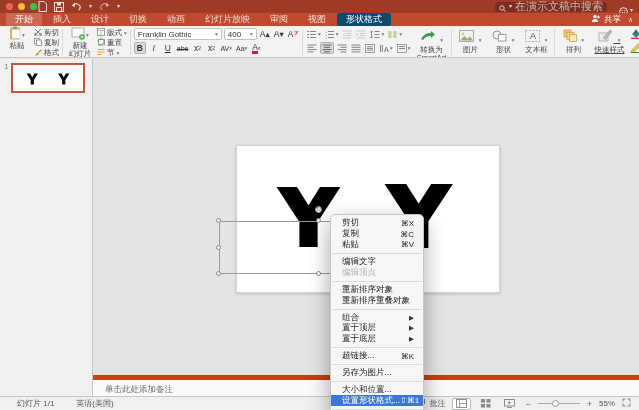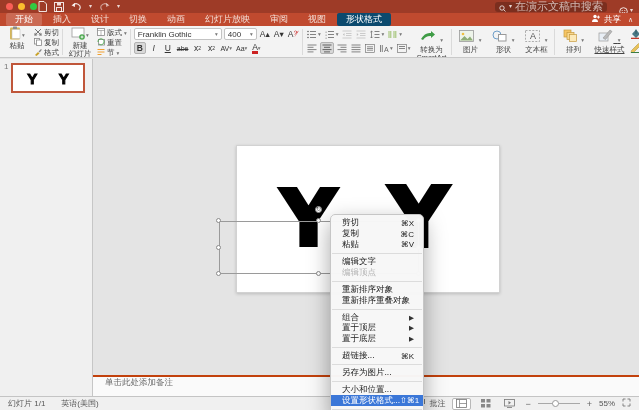--- a/index.html
+++ b/index.html
@@ -60,25 +60,25 @@
   .rightcol { flex:1; display:flex; flex-direction:column; }
   .canvas { flex:1; position:relative; background:#e4e4e4; overflow:hidden; }
   .slide { position:absolute; left:143px; top:86px; width:264px; height:148px; background:#fff; border:1px solid #d2d2d2; box-shadow:0 1px 3px rgba(0,0,0,.18); }
   .glyphY { position:absolute; font-family:"DejaVu Sans","Liberation Sans",sans-serif; font-weight:bold; color:#000; -webkit-text-stroke:4px #000; line-height:1; }
   .glyphY.y1 { left:188px; top:122px; font-size:76px; }
   .glyphY.y2 { left:296px; top:118px; font-size:82px; }
   .selbox { position:absolute; left:126px; top:162px; width:200px; height:53px; border:1px solid #9a9a9a; }
   .handle { position:absolute; width:5px; height:5px; border-radius:50%; background:#fff; border:1px solid #8a8a8a; }
   .rot { position:absolute; width:7px; height:7px; border-radius:50%; background:#fff; border:1px solid #8a8a8a; }
   .rot::after { content:"↻"; position:absolute; left:0px; top:-2px; font-size:6px; color:#555; }
-  .notes { height:21px; background:#fafafa; border-top:2px solid #c2410c; display:flex; align-items:flex-start; padding-left:12px; }
+  .notes { height:21px; background:#fafafa; border-top:5px solid #c2410c; display:flex; align-items:flex-end; padding-left:12px; }
   .notes .ph { color:#6b6b6b; font-size:8.5px; }
   
   .statusbar { position:absolute; left:0; right:0; bottom:0; height:14px; background:#f0f0f0; border-top:1px solid #c4c4c4; display:flex; align-items:center; font-size:8px; color:#555; }
-  .sb-left { display:flex; gap:16px; padding-left:8px; }
+  .sb-left { display:flex; gap:22px; padding-left:17px; }
   .sb-right { margin-left:auto; display:flex; align-items:center; gap:7px; padding-right:8px; }
   .viewbtn { display:flex; align-items:center; justify-content:center; height:12px; padding:0 3px; border-radius:2px; }
   .viewbtn.on { background:#fff; border:1px solid #b8b8b8; }
   .zoomtrack { width:42px; height:1px; background:#a8a8a8; position:relative; }
   .zoomknob { position:absolute; left:14px; top:-3.5px; width:7px; height:7px; border-radius:50%; background:#fff; border:1px solid #999; }
   .zoomsign { font-size:9px; color:#666; }
   
   .ctxmenu { position:absolute; left:330px; top:214px; width:94px; background:rgba(247,247,247,.98); border:1px solid #c6c6c6; border-radius:5px; box-shadow:0 8px 22px rgba(0,0,0,.35); padding:3px 0; z-index:50; }
   .menu-item { display:flex; align-items:center; height:10.8px; padding:0 9px 0 11px; font-size:8.5px; color:#222; }
   .menu-item .mi-label { flex:1; white-space:nowrap; }

